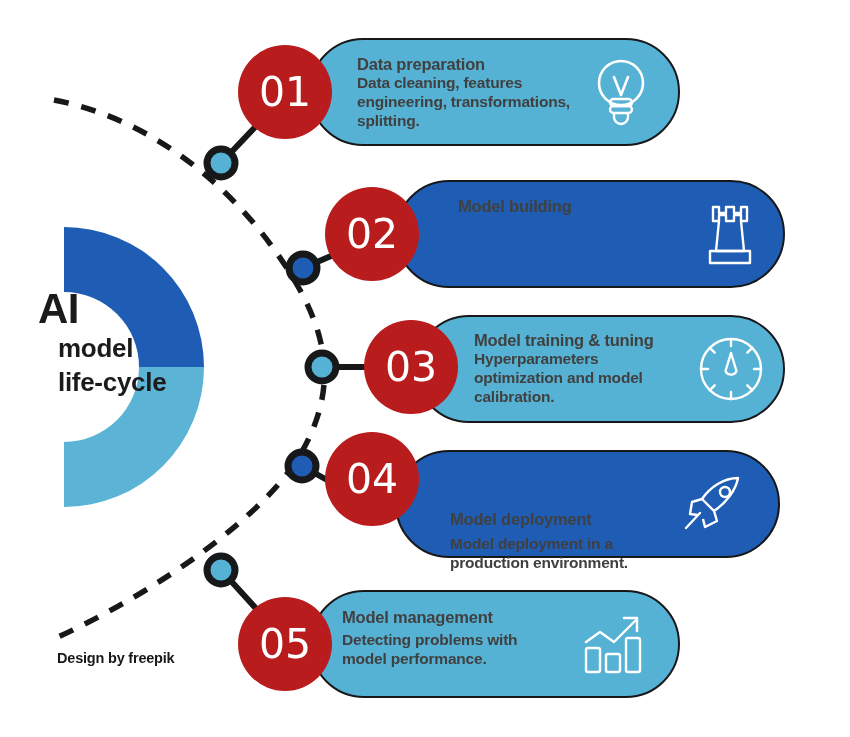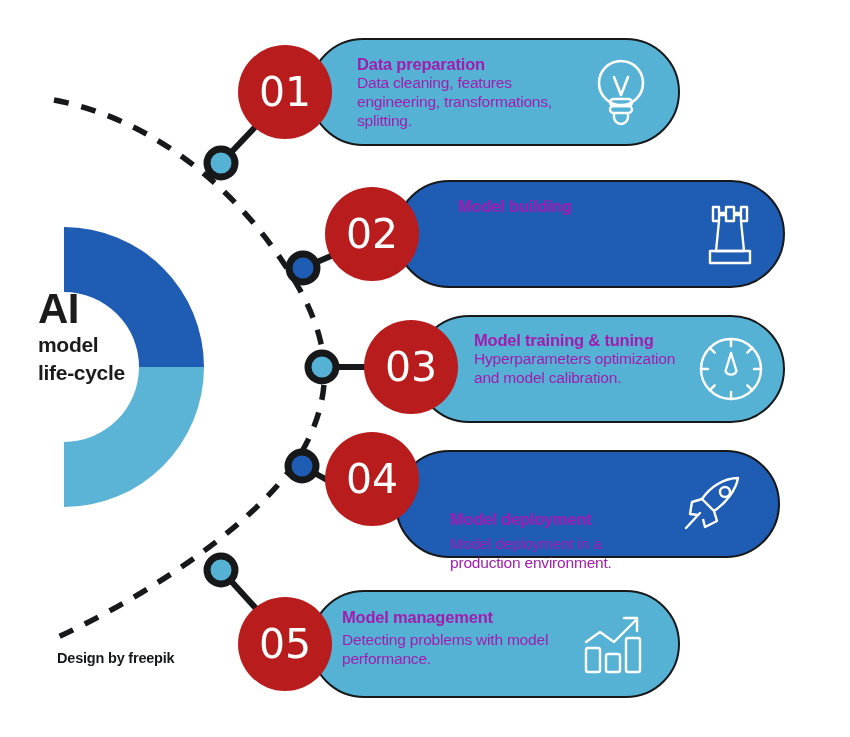--- a/index.html
+++ b/index.html
@@ -35,24 +35,25 @@
     color: #1b1b1b;
     z-index: 6;
   }
   .brand-ai {
     font-size: 42px;
     font-weight: bold;
     line-height: 1.02;
     letter-spacing: -0.5px;
   }
   .brand-sub {
-    font-size: 21px;
+    font-size: 26px;
     font-weight: bold;
     line-height: 1.32;
     letter-spacing: -0.3px;
+    margin-left: 20px;
   }
 
   .credit {
     position: absolute;
     left: 57px;
     top: 650px;
     font-size: 14.5px;
     font-weight: bold;
     color: #17181a;
     letter-spacing: -0.2px;
@@ -66,33 +67,33 @@
   }
   .bar {
     position: absolute;
     border-radius: 999px;
     box-sizing: border-box;
     border: 2.5px solid #17181a;
     overflow: hidden;
   }
   .bar-text {
     position: absolute;
-    color: #a21caf;
+    color: #404040;
     z-index: 3;
   }
   .bar-title {
     font-size: 16.5px;
     font-weight: bold;
     line-height: 1.18;
     letter-spacing: -0.2px;
     white-space: nowrap;
   }
   .bar-desc {
     font-size: 15.5px;
-    font-weight: normal;
+    font-weight: bold;
     line-height: 1.2;
     letter-spacing: -0.2px;
   }
   .numcircle {
     position: absolute;
     border-radius: 50%;
     background: #b91c1c;
     z-index: 5;
     display: flex;
     align-items: center;

